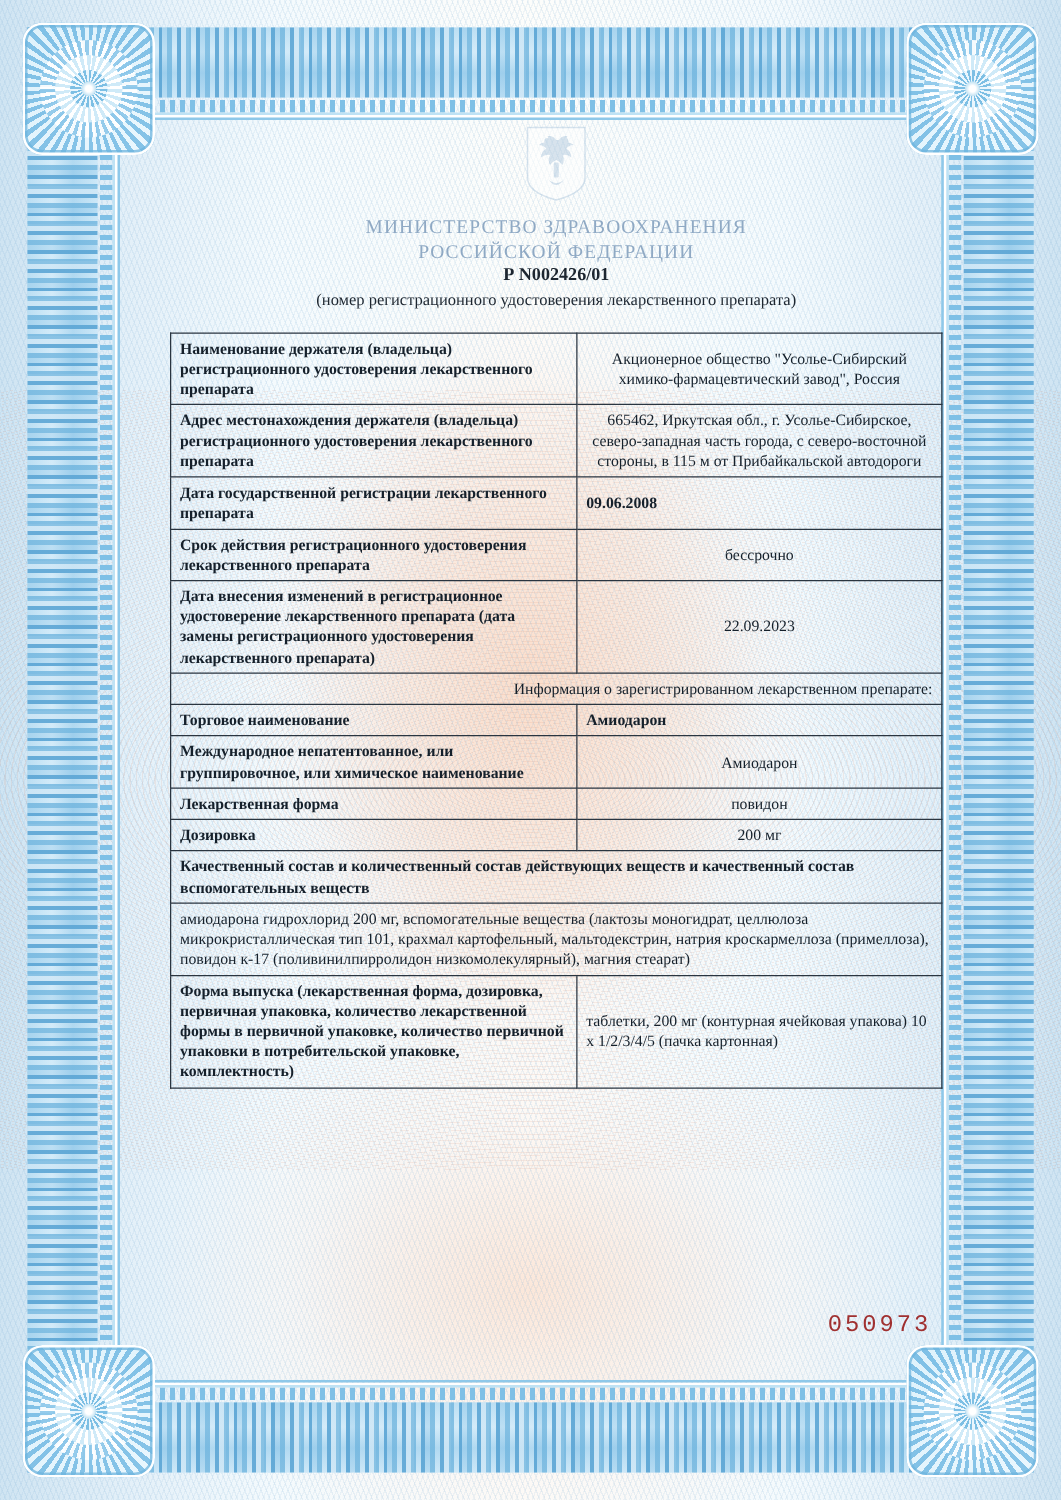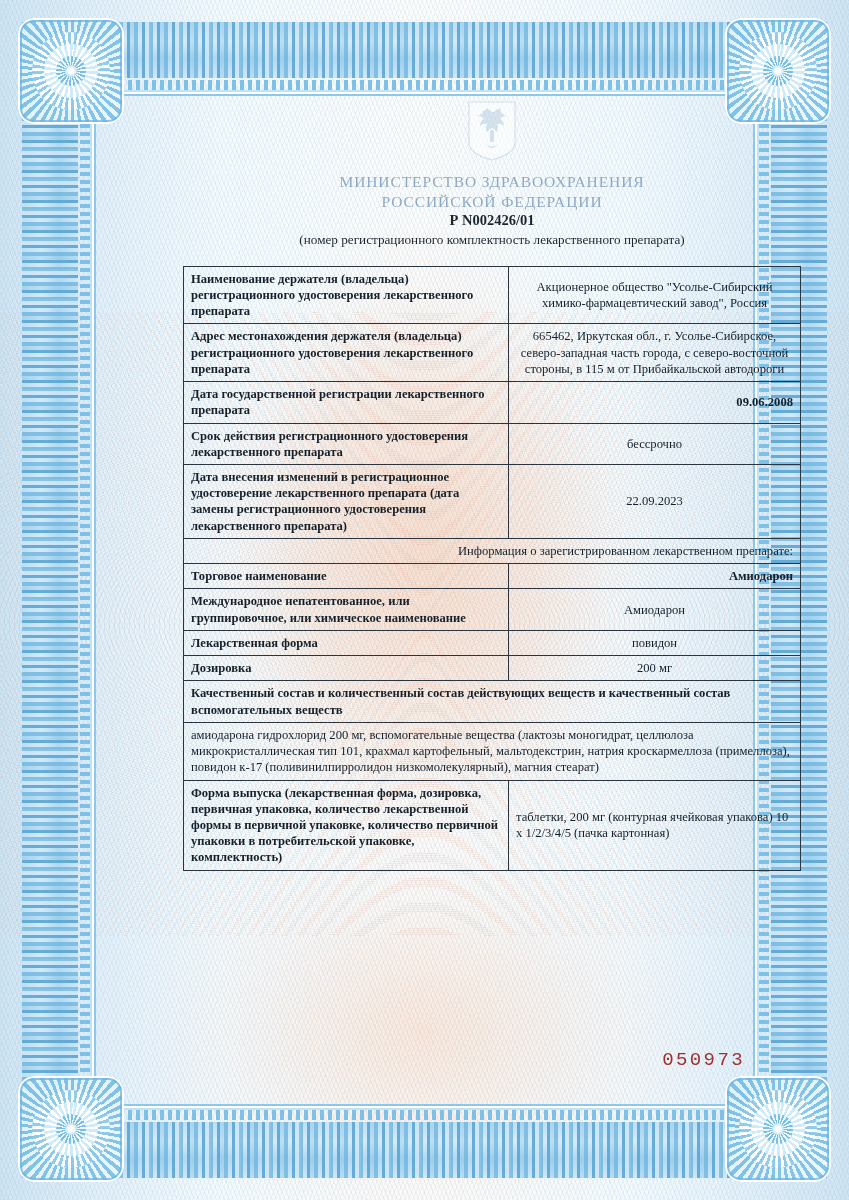--- a/index.html
+++ b/index.html
@@ -72,42 +72,42 @@
   .rosette .r-c2{position:absolute;left:26px;top:26px;width:54px;height:54px;border-radius:50%;
       background:repeating-conic-gradient(from 7deg at 50% 50%, #cfeaf8 0deg 7deg, #ffffff 7deg 14deg);}
   .rosette .r-c3{position:absolute;left:38px;top:38px;width:30px;height:30px;border-radius:50%;
       background:repeating-conic-gradient(from 0deg at 50% 50%, #7dbfe4 0deg 9deg, #eaf6fd 9deg 18deg);}
   .rosette .r-c4{position:absolute;left:47px;top:47px;width:12px;height:12px;border-radius:50%;
       background:radial-gradient(circle,#ffffff 30%,#8ecae9 100%);}
   .rs-tl{left:-4px;top:-4px;} .rs-tr{right:-4px;top:-4px;}
   .rs-bl{left:-4px;bottom:-4px;} .rs-br{right:-4px;bottom:-4px;}
 
   
-  .content{position:absolute;left:96px;top:92px;width:698px;padding-left:47px;}
+  .content{position:absolute;left:96px;top:92px;width:698px;}
 
   .emblem{width:52px;margin:8px auto 0;display:block;opacity:.55;}
 
   .ministry{margin-top:10px;text-align:center;color:#8fa9c4;
       font-size:15.5px;letter-spacing:.9px;line-height:1.28;}
 
   .title{margin-top:22px;text-align:center;color:#4a6fa5;font-weight:bold;
       font-size:19.5px;line-height:1.3;}
   .title .t2{display:block;}
 
   .regnum{margin-top:0;text-align:center;font-weight:bold;font-size:14.5px;color:#1d2630;}
   .regnum-cap{margin-top:3px;text-align:center;font-size:13.2px;color:#1d2630;}
 
   
   table.cert{margin:18px auto 0;border-collapse:collapse;width:618px;
       table-layout:fixed;color:#15202b;}
   table.cert td{border:1.15px solid #2a3540;padding:4px 7px;vertical-align:middle;
       font-size:12.6px;line-height:1.29;background:transparent;}
   td.lbl{width:310px;font-weight:bold;}
   td.val{text-align:center;}
-  td.val-b{text-align:right;font-weight:bold;}
+  td.val-b{text-align:left;font-weight:bold;}
   td.full{text-align:right;font-weight:normal;}
   td.full-b{font-weight:bold;margin-left:25px;}
   td.body{font-size:12.4px;line-height:1.3;text-align:left;}
   td.left-val{text-align:left;}
 
   .serial{position:absolute;right:104px;top:1049px;color:#a03030;
       font-family:"Liberation Mono","DejaVu Sans Mono",monospace;
       font-size:19px;letter-spacing:2.4px;}
 </style>
 </head>
@@ -175,21 +175,21 @@
       </g>
     </svg>
 
     <div class="ministry">
       <div>МИНИСТЕРСТВО ЗДРАВООХРАНЕНИЯ</div>
       <div>РОССИЙСКОЙ ФЕДЕРАЦИИ</div>
     </div>
 
 
     <div class="regnum">Р N002426/01</div>
-    <div class="regnum-cap">(номер регистрационного комплектность лекарственного препарата)</div>
+    <div class="regnum-cap">(номер регистрационного удостоверения лекарственного препарата)</div>
 
     <table class="cert">
       <tbody>
         <tr>
           <td class="lbl">Наименование держателя (владельца) регистрационного удостоверения лекарственного препарата</td>
           <td class="val">Акционерное общество "Усолье-Сибирский химико-фармацевтический завод", Россия</td>
         </tr>
         <tr>
           <td class="lbl">Адрес местонахождения держателя (владельца) регистрационного удостоверения лекарственного препарата</td>
           <td class="val">665462, Иркутская обл., г. Усолье-Сибирское, северо-западная часть города, с северо-восточной стороны, в 115 м от Прибайкальской автодороги</td>

